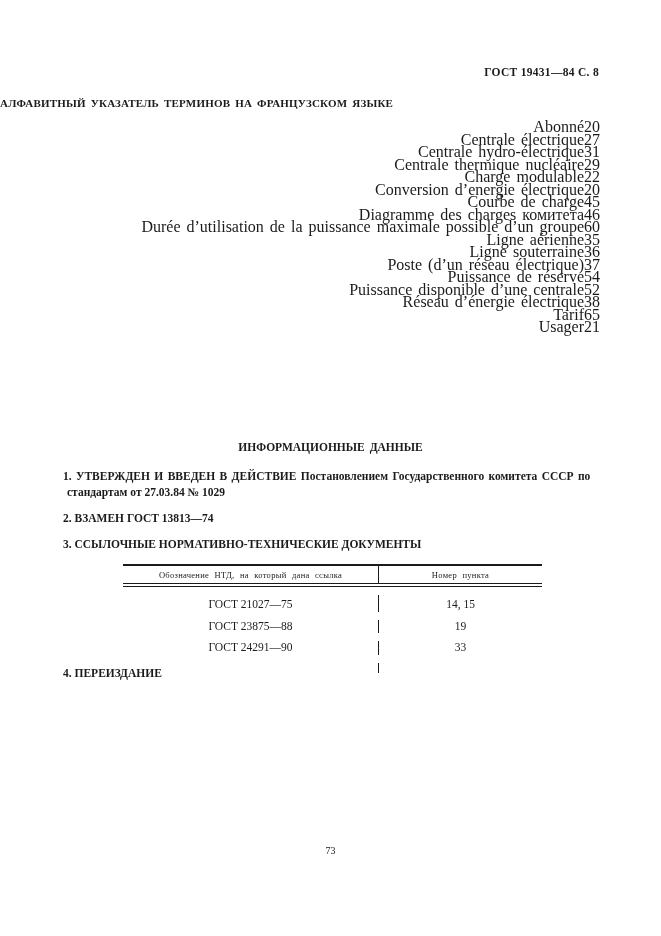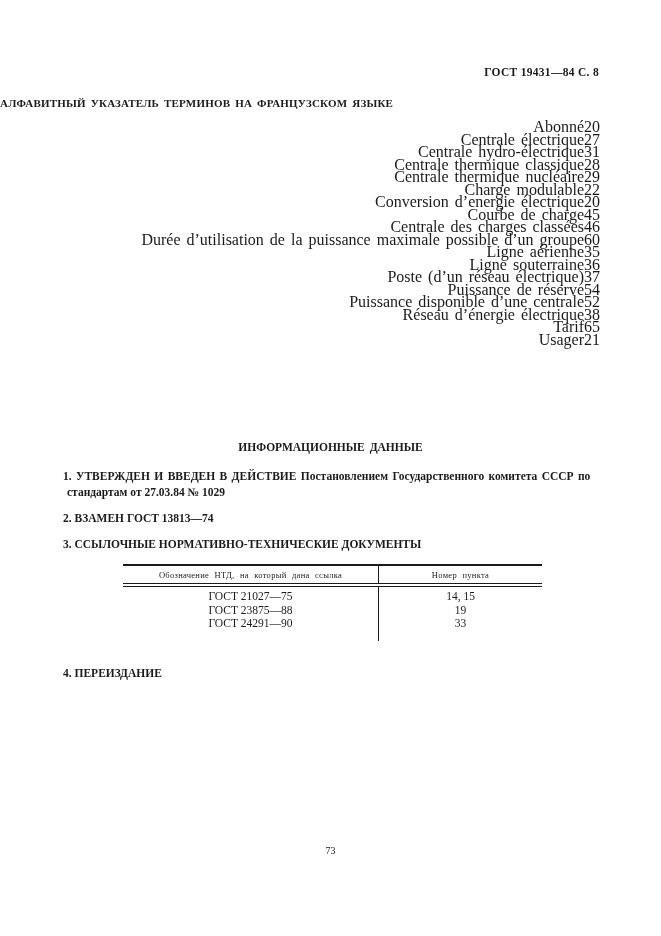--- a/index.html
+++ b/index.html
@@ -48,21 +48,21 @@
   .thead {
     display:grid; grid-template-columns:255px 1fr;
     border-top:2px solid #1b1b1b;
     border-bottom:4px double #1b1b1b;
   }
   .th {
     font-size:8.5px; text-align:center;
     padding:4px 2px 3px 2px;
     word-spacing:3px; letter-spacing:0.3px;
   }
-  .tr { display:grid; grid-template-columns:255px 1fr; }
+  .tr { display:grid; grid-template-columns:255px 1fr;margin-top:8px; }
   .tbody .tr:first-child .td { padding-top:3px; }
   .td {
     font-size:11.5px; line-height:13.5px; text-align:center;
   }
   .col-divider { border-left:1.5px solid #1b1b1b;text-align:center; }
   .tr.ext .td { height:10px; }
   .page-number {
     position:absolute; top:845px; left:0; right:0;
     text-align:center; font-size:10px;
   }
@@ -83,41 +83,37 @@
     </div>
     <div class="idx-row">
       <span class="idx-term">Centrale électrique</span>
       <span class="idx-page">27</span>
     </div>
     <div class="idx-row">
       <span class="idx-term">Centrale hydro-électrique</span>
       <span class="idx-page">31</span>
     </div>
     <div class="idx-row">
-      <span class="idx-term">Centrale thermique classique</span>
-      <span class="idx-page">28</span>
-    </div>
-    <div class="idx-row">
       <span class="idx-term">Centrale thermique nucléaire</span>
       <span class="idx-page">29</span>
     </div>
     <div class="idx-row">
       <span class="idx-term">Charge modulable</span>
       <span class="idx-page">22</span>
     </div>
     <div class="idx-row">
       <span class="idx-term">Conversion d’energie électrique</span>
       <span class="idx-page">20</span>
     </div>
     <div class="idx-row">
       <span class="idx-term">Courbe de charge</span>
       <span class="idx-page">45</span>
     </div>
     <div class="idx-row">
-      <span class="idx-term">Centrale des charges classées</span>
+      <span class="idx-term">Diagramme des charges комитета</span>
       <span class="idx-page">46</span>
     </div>
     <div class="idx-row">
       <span class="idx-term">Durée d’utilisation de la puissance maximale possible d’un groupe</span>
       <span class="idx-page">60</span>
     </div>
     <div class="idx-row">
       <span class="idx-term">Ligne aérienne</span>
       <span class="idx-page">35</span>
     </div>

